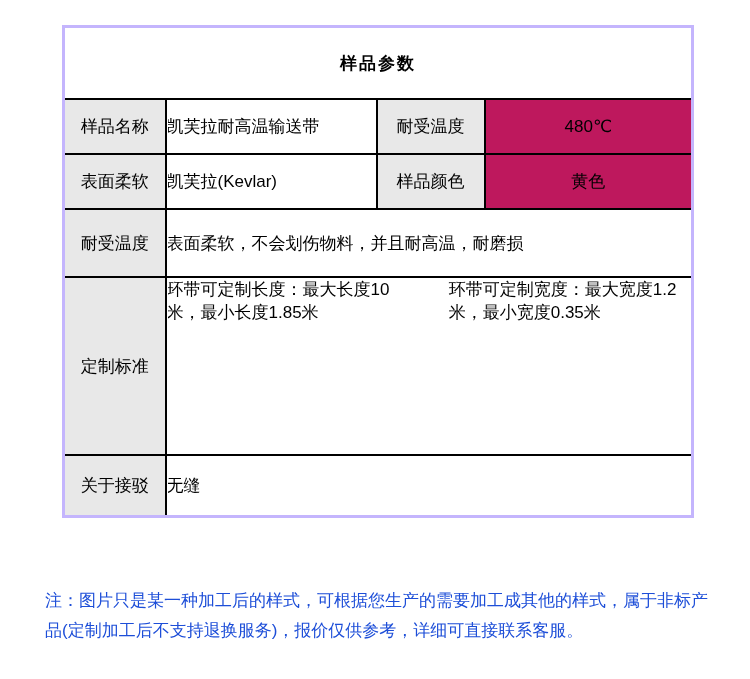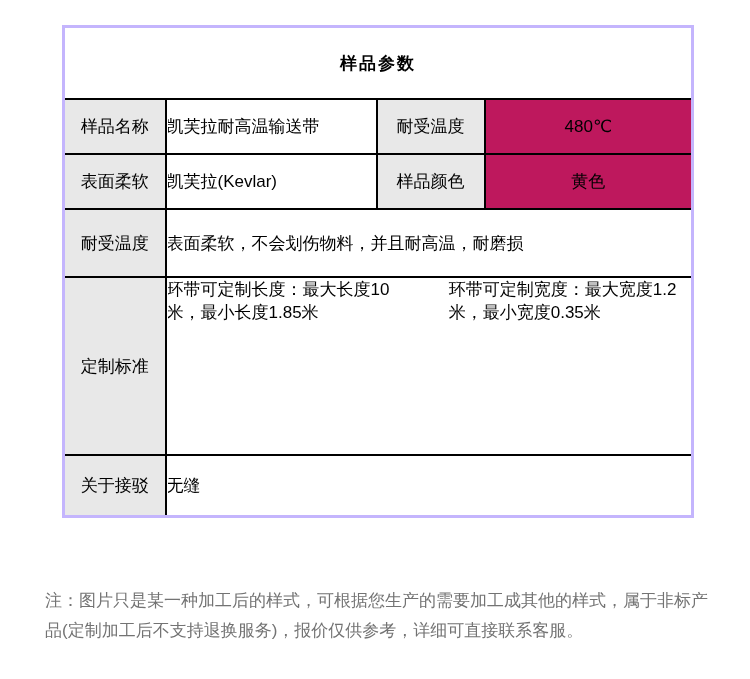--- a/index.html
+++ b/index.html
@@ -72,21 +72,21 @@
     height: 176px;
   }
   .footnote {
     position: absolute;
     left: 45px;
     top: 586px;
     width: 668px;
     font-size: 17px;
     line-height: 30px;
     text-align: left;
-    color: #737373;
+    color: #1d4ed8;
   }
 </style>
 </head>
 <body>
 
 <div class="page">
 
   <table class="spec">
     <colgroup>
       <col style="width:102px">

